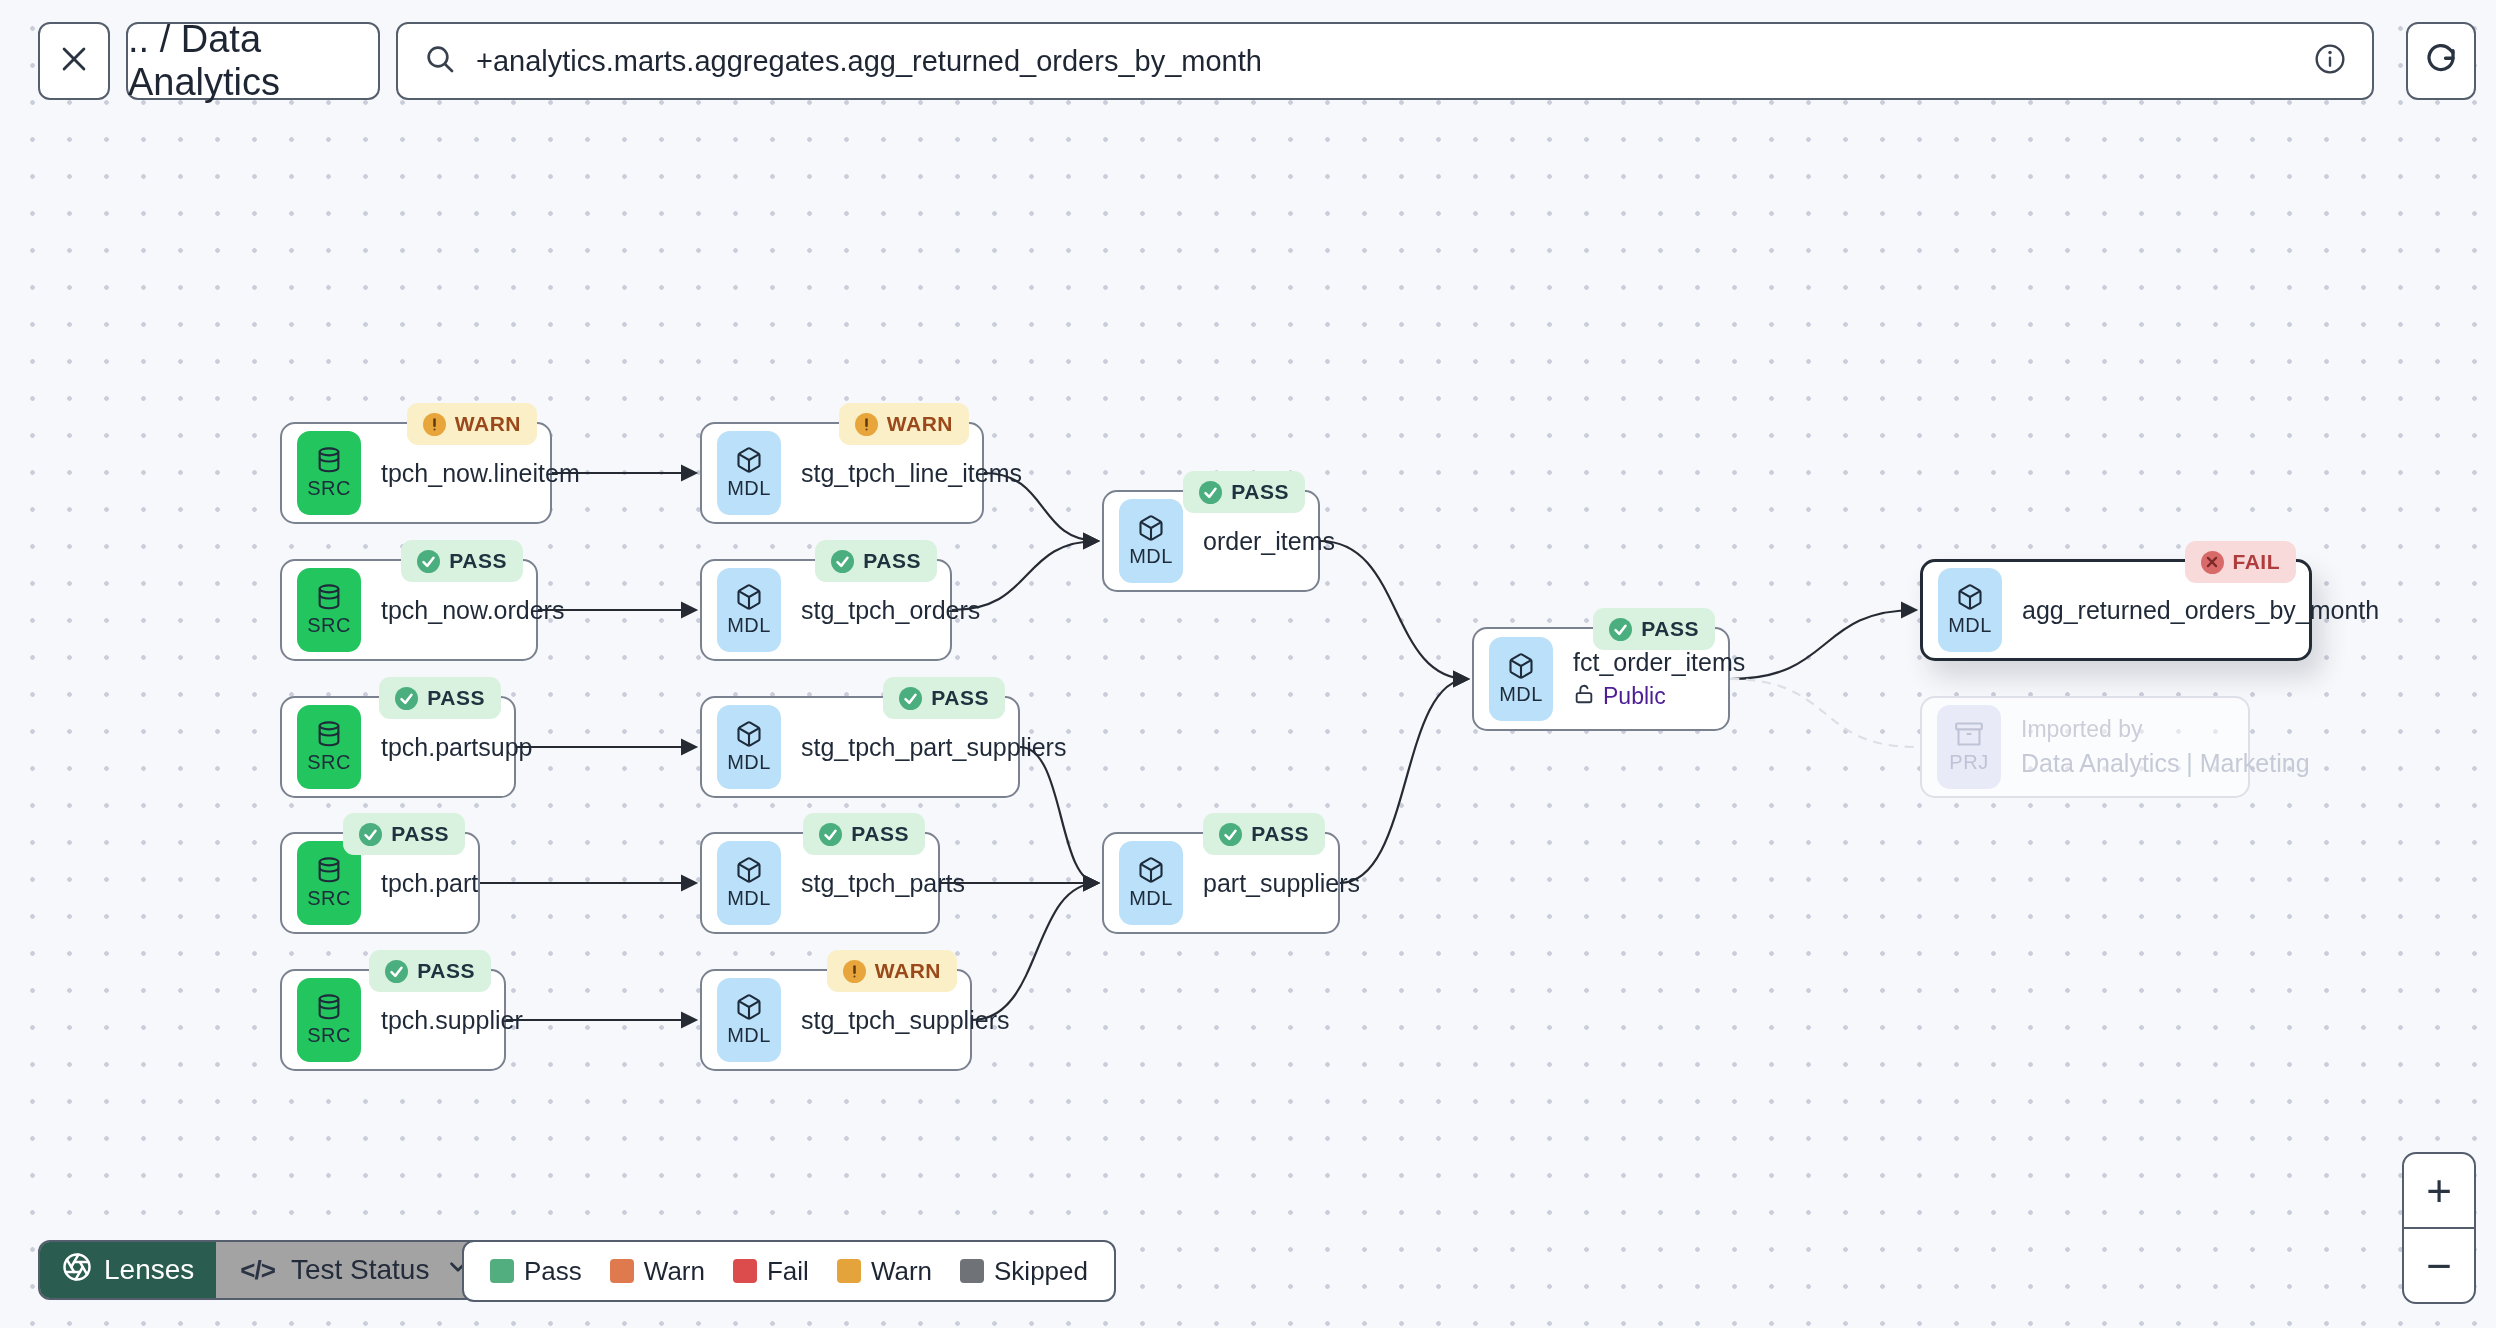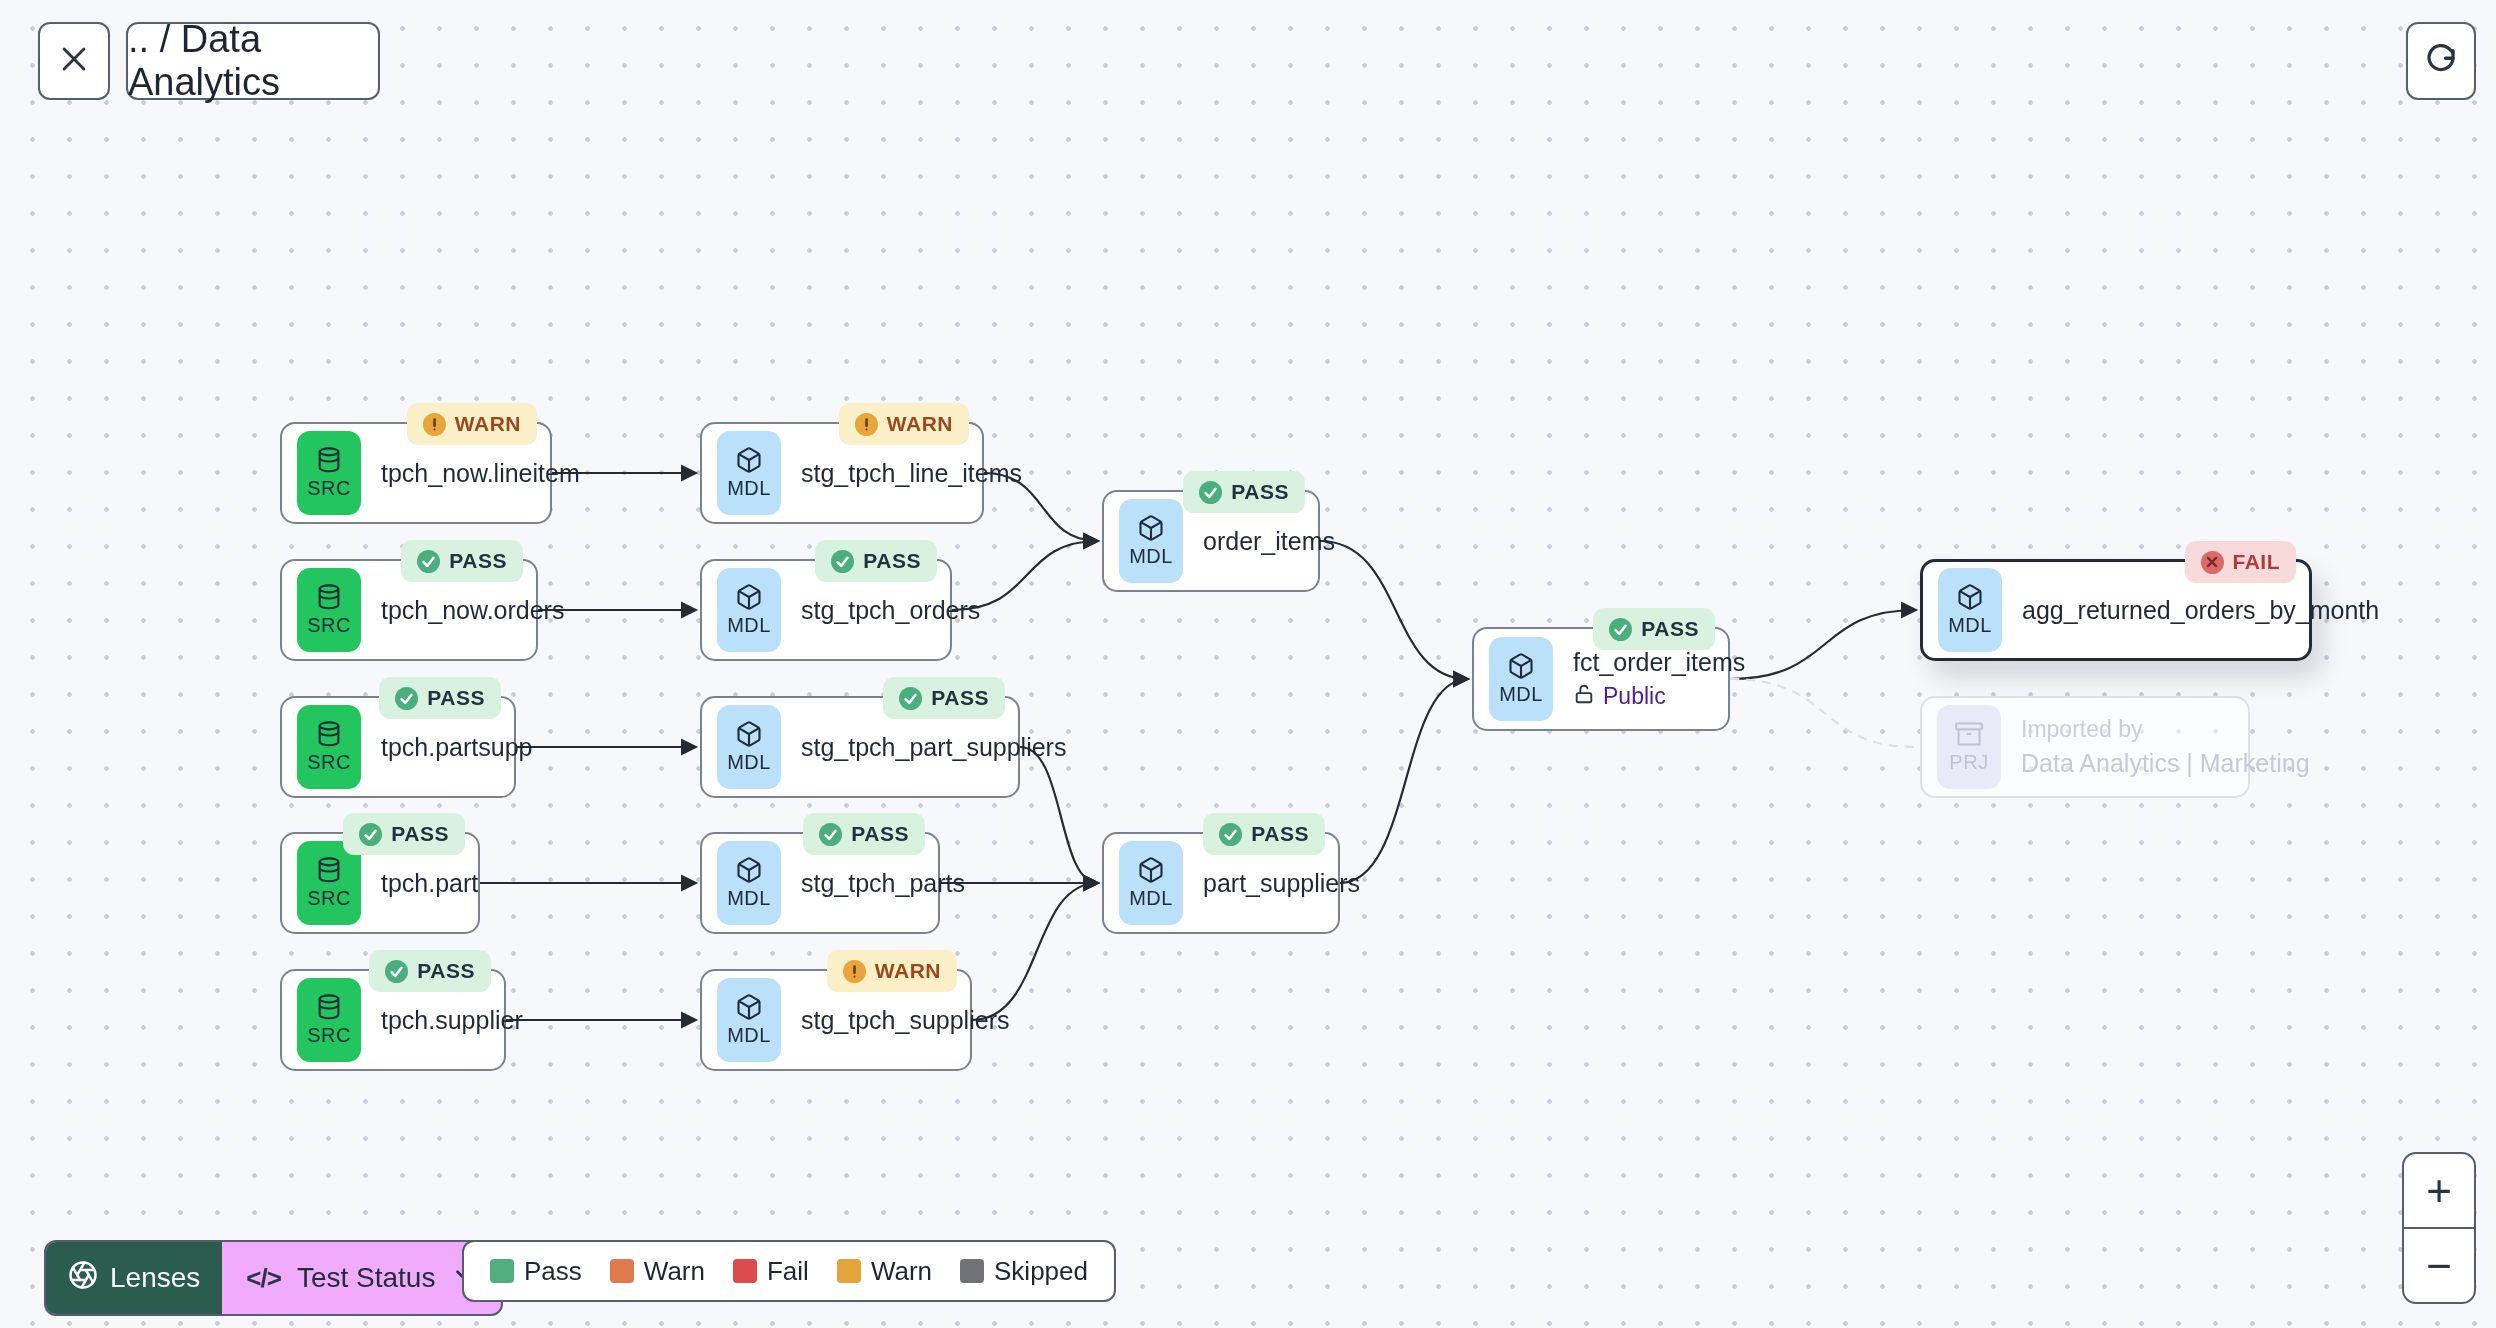--- a/index.html
+++ b/index.html
@@ -63,23 +63,23 @@
   }
   .badge .dot{width:23px;height:23px;border-radius:50%;display:flex;align-items:center;justify-content:center;line-height:0;}
   .badge.pass{background:#D9F2DF;color:#20323F;}
   .badge.pass .dot{background:#4BAE7E;}
   .badge.warn{background:#FAEFC7;color:#9A4A1A;}
   .badge.warn .dot{background:#E8A53C;}
   .badge.fail{background:#F8DADA;color:#B03D3D;}
   .badge.fail .dot{background:#D96A6A;}
   
   .lens-group{
-    position:absolute;left:38px;top:1240px;height:76px;display:flex;z-index:30;
+    position:absolute;left:38px;top:1240px;height:60px;display:flex;z-index:30;
     border-radius:12px;overflow:hidden;border:2.5px solid #555E6D;box-sizing:border-box;
-    background:#f0abfc;cursor:pointer;margin-left:6px;
+    background:#a3a3a3;cursor:pointer;
   }
   .lens-seg{
     background:#2B5C50;color:#fff;display:flex;align-items:center;gap:12px;
     padding:0 22px;font-size:28px;font-weight:500;
   }
   .status-seg{display:flex;align-items:center;gap:16px;padding:0 24px;font-size:28px;color:#232C3A;}
   .code-glyph{font-size:26px;font-weight:700;color:#2A3444;letter-spacing:-1px;}
   .legend{
     position:absolute;left:462px;top:1240px;height:62px;z-index:30;background:#fff;
     border:2.5px solid #555E6D;border-radius:12px;display:flex;align-items:center;
@@ -103,20 +103,36 @@
   <div class="tb-btn close-btn">
     <span>
       <svg width="34" height="34" viewBox="0 0 24 24" fill="none" stroke="#2A3340" stroke-width="2" stroke-linecap="round">
           <line x1="5" y1="5" x2="19" y2="19"></line>
           <line x1="19" y1="5" x2="5" y2="19"></line>
         </svg>
     </span>
   </div>
   <div class="tb-btn crumb-btn">
     <span>.. / Data Analytics</span>
+  </div>
+  <div class="search-wrap">
+    <span>
+      <svg width="32" height="32" viewBox="0 0 24 24" fill="none" stroke="#39414E" stroke-width="2" stroke-linecap="round">
+          <circle cx="10.5" cy="10.5" r="7"></circle>
+          <line x1="15.7" y1="15.7" x2="21" y2="21"></line>
+        </svg>
+    </span>
+    <input class="search-input" value="+analytics.marts.aggregates.agg_returned_orders_by_month" style="">
+    <span>
+      <svg width="32" height="32" viewBox="0 0 24 24" fill="none" stroke="#39414E" stroke-width="1.8" stroke-linecap="round">
+          <circle cx="12" cy="12" r="10"></circle>
+          <line x1="12" y1="11" x2="12" y2="17"></line>
+          <circle cx="12" cy="7.2" r="1.3" fill="#39414E" stroke="none"></circle>
+        </svg>
+    </span>
   </div>
   <div class="tb-btn refresh-btn">
     <span>
       <svg width="36" height="36" viewBox="0 0 24 24" fill="none" stroke="#2A3340" stroke-width="2.2" stroke-linecap="round" stroke-linejoin="round">
           <path d="M20 6.5v5h-5"></path>
           <path d="M20 11.5a8 8 0 1 1-2.3-6.1L20 7.7"></path>
         </svg>
     </span>
   </div>
 </div>

